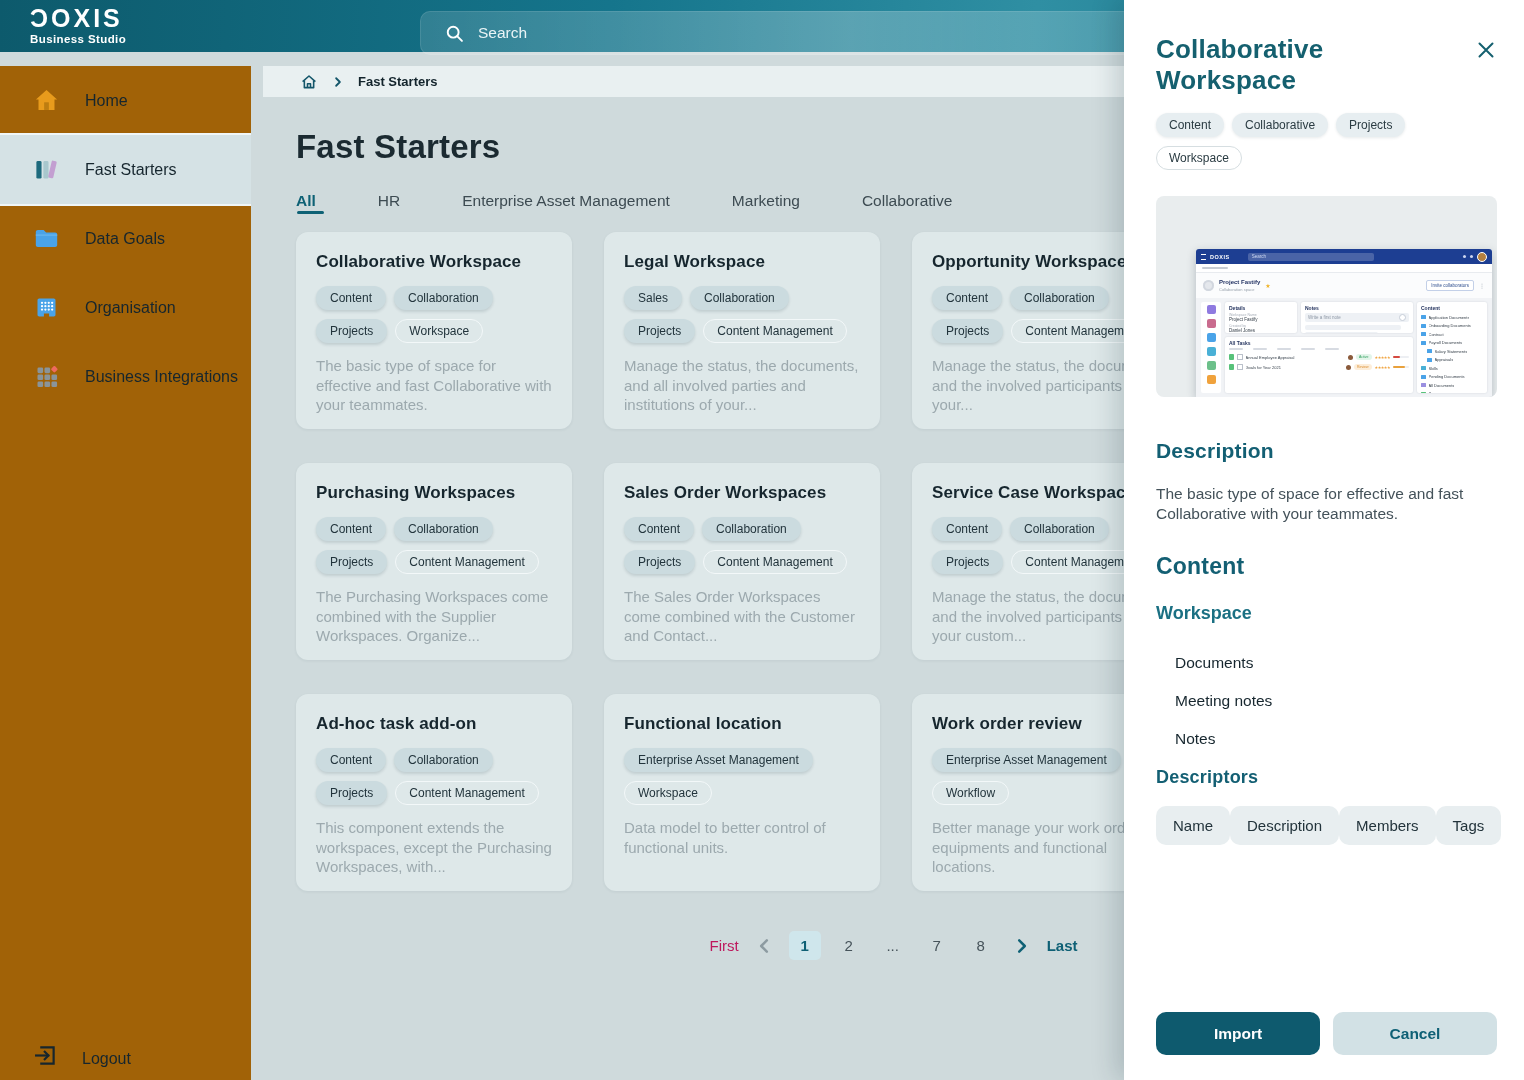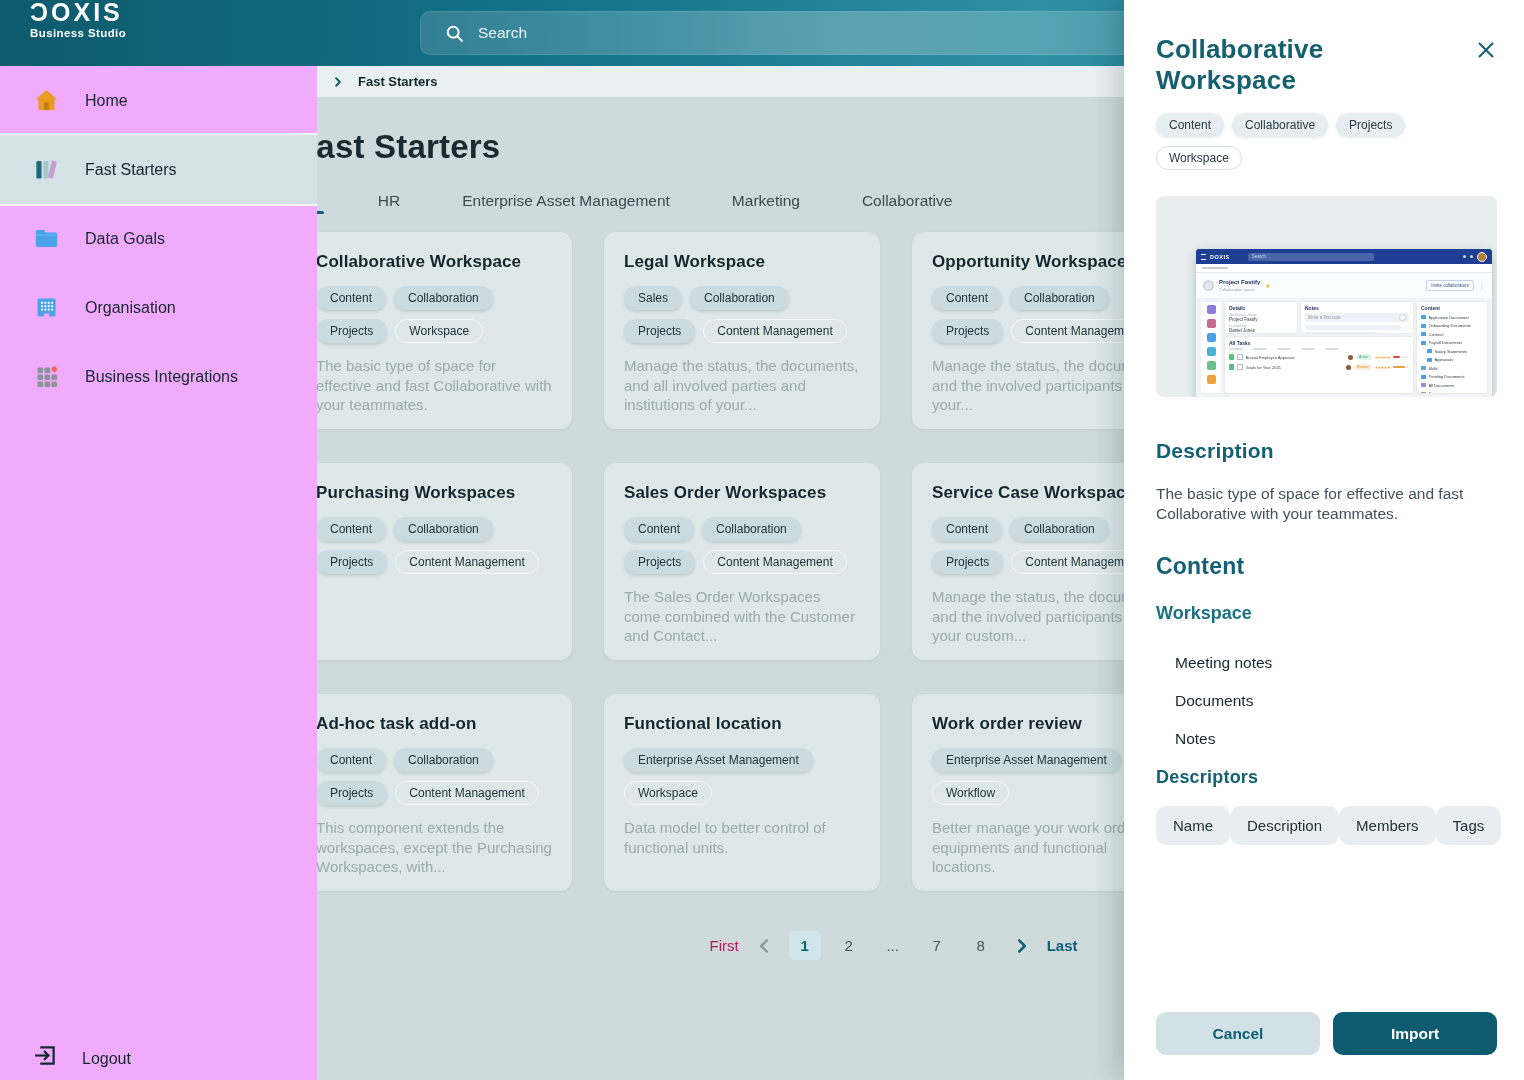--- a/index.html
+++ b/index.html
@@ -1,34 +1,34 @@
 <!DOCTYPE html>
 <html><head>
 <meta charset="utf-8">
 <style>
   html,body{margin:0;padding:0}
   body{width:1524px;height:1080px;position:relative;overflow:hidden;
        font-family:"Liberation Sans",sans-serif;background:#cfdadc;-webkit-font-smoothing:antialiased}
   svg{display:block}
 
   
-  .topbar{position:absolute;top:0;left:0;right:0;height:66px;
+  .topbar{position:absolute;top:0;left:0;right:0;height:52px;
           background:linear-gradient(92deg,#0d5a6c 0%,#15758c 40%,#2f8fa3 68%,#1b7389 100%);
-          display:flex;align-items:flex-start;z-index:2}
+          display:flex;align-items:center;z-index:2}
   .logo{margin-left:30px;color:#fff;line-height:1}
   .logo-word{font-size:25px;font-weight:700;letter-spacing:3px}
   .logo-sub{font-size:11.5px;font-weight:700;letter-spacing:.4px;margin-top:3px}
   .search{position:absolute;left:420px;top:11px;width:693px;height:44px;border-radius:10px;
           background:linear-gradient(90deg,rgba(255,255,255,.13),rgba(255,255,255,.25) 60%,rgba(255,255,255,.15));
           box-shadow:inset 0 0 0 1px rgba(255,255,255,.10);
           display:flex;align-items:center;padding-left:24px;gap:13px;cursor:text}
   .search .ph{color:#eaf4f6;font-size:15.5px}
 
   
-  .sidebar{position:absolute;top:66px;left:0;bottom:0;width:317px;background:#f0abfc;z-index:5}
+  .sidebar{position:absolute;top:66px;left:0;bottom:0;width:251px;background:#a16207;z-index:5}
   .side-item{height:69px;display:flex;align-items:center;padding-left:33px;cursor:pointer}
   .side-item .icon{width:28px;height:28px;flex:none}
   .side-item .lbl{margin-left:24px;font-size:16px;color:#16262e}
   .side-item .chev{display:none;margin-left:auto;margin-right:36px}
   .side-item.expandable .chev{display:block}
   .side-item.selected{background:#d5e2e5;box-shadow:0 -2px 0 #f0f6f7,0 2px 0 #f0f6f7}
   .logout{position:absolute;bottom:12px;left:33px;height:44px;display:flex;align-items:flex-end;gap:24px;
           font-size:16px;color:#16262e;cursor:pointer}
 
   
@@ -317,20 +317,21 @@
     <p>Manage the status, the documents, and the involved participants of your...</p>
   </div>
       <div class="card">
     <h3>Purchasing Workspaces</h3>
     <div class="tagrow">
           <span class="pill">Content</span>
           <span class="pill">Collaboration</span>
           <span class="pill">Projects</span>
           <span class="pill outlined">Content Management</span>
         </div>
+    <p>The Purchasing Workspaces come combined with the Supplier Workspaces. Organize...</p>
   </div>
       <div class="card">
     <h3>Sales Order Workspaces</h3>
     <div class="tagrow">
           <span class="pill">Content</span>
           <span class="pill">Collaboration</span>
           <span class="pill">Projects</span>
           <span class="pill outlined">Content Management</span>
         </div>
     <p>The Sales Order Workspaces come combined with the Customer and Contact...</p>
@@ -556,37 +557,37 @@
   </div>
 
   <h3 class="d-sec d-h-desc">Description</h3>
   <p class="d-desc">The basic type of space for effective and fast Collaborative with your teammates.</p>
 
   <h3 class="d-sec d-h-content">Content</h3>
   <h4 class="d-h-ws">Workspace</h4>
   <div class="folders">
       <div class="folder-row">
     <span></span>
-    <span class="fl">Meeting notes</span>
+    <span class="fl">Documents</span>
   </div>
       <div class="folder-row">
     <span></span>
-    <span class="fl">Documents</span>
+    <span class="fl">Meeting notes</span>
   </div>
       <div class="folder-row">
     <span></span>
     <span class="fl">Notes</span>
   </div>
     </div>
 
   <h3 class="d-sec d-h-descr">Descriptors</h3>
   <div class="descr-row">
       <span class="descr-pill">Name</span>
       <span class="descr-pill">Description</span>
       <span class="descr-pill">Members</span>
       <span class="descr-pill">Tags</span>
     </div>
 
   <div class="d-actions">
+    <div class="btn btn-import">Import</div>
     <div class="btn btn-cancel">Cancel</div>
-    <div class="btn btn-import">Import</div>
   </div>
 </aside>
 
 </body></html>

